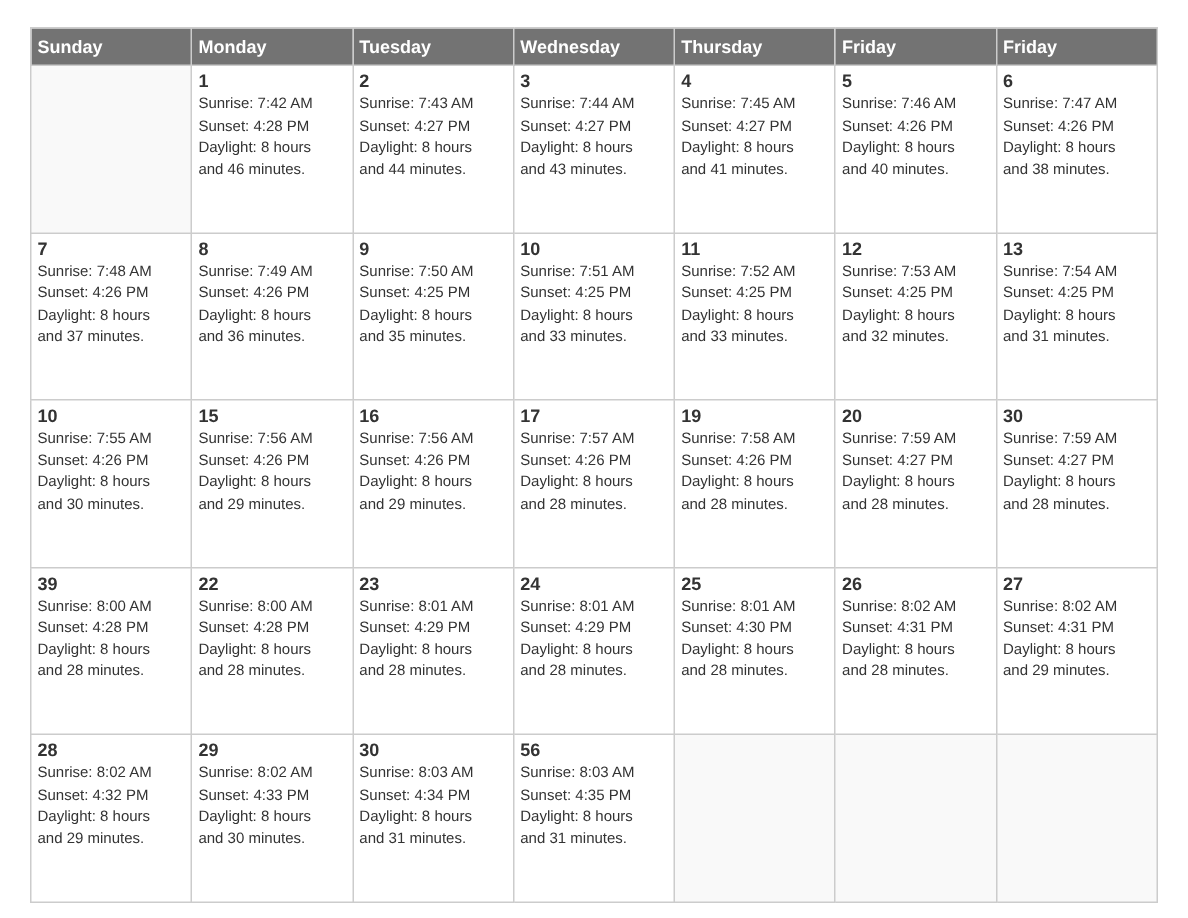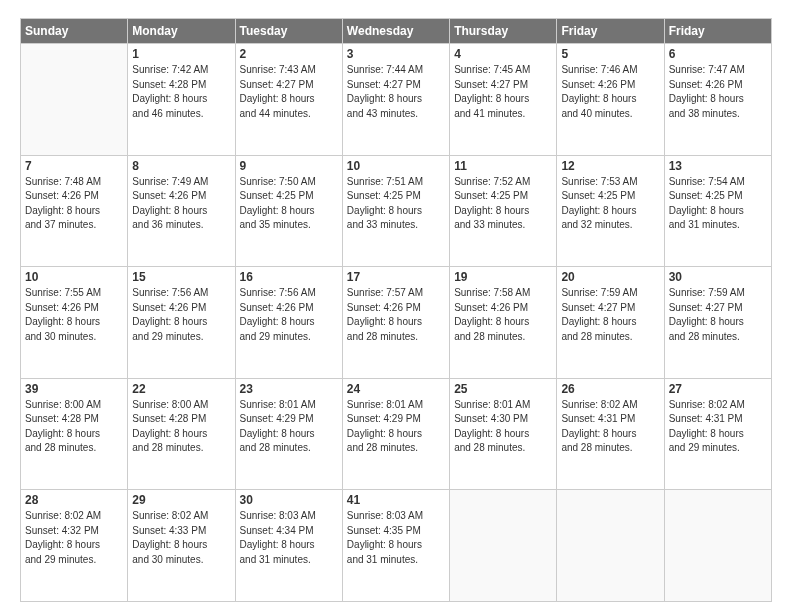--- a/index.html
+++ b/index.html
@@ -222,21 +222,21 @@
           </td>
           <td>
             <span class="day-num">29</span>
             <div class="day-info">Sunrise: 8:02 AM<br>Sunset: 4:33 PM<br>Daylight: 8 hours<br>and 30 minutes.</div>
           </td>
           <td>
             <span class="day-num">30</span>
             <div class="day-info">Sunrise: 8:03 AM<br>Sunset: 4:34 PM<br>Daylight: 8 hours<br>and 31 minutes.</div>
           </td>
           <td>
-            <span class="day-num">41</span>
+            <span class="day-num">56</span>
             <div class="day-info">Sunrise: 8:03 AM<br>Sunset: 4:35 PM<br>Daylight: 8 hours<br>and 31 minutes.</div>
           </td>
           <td class="empty-cell"></td>
           <td class="empty-cell"></td>
           <td class="empty-cell"></td>
         </tr>
       </tbody>
   </table>
 </div>
 

